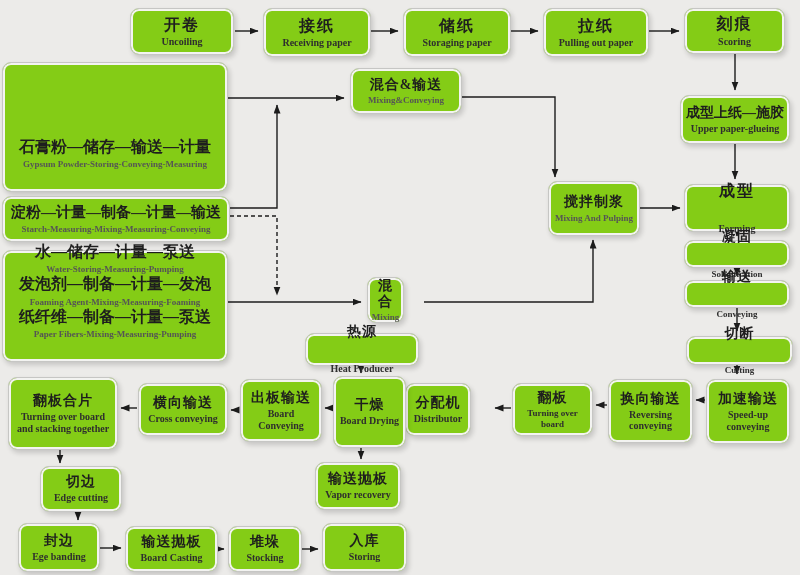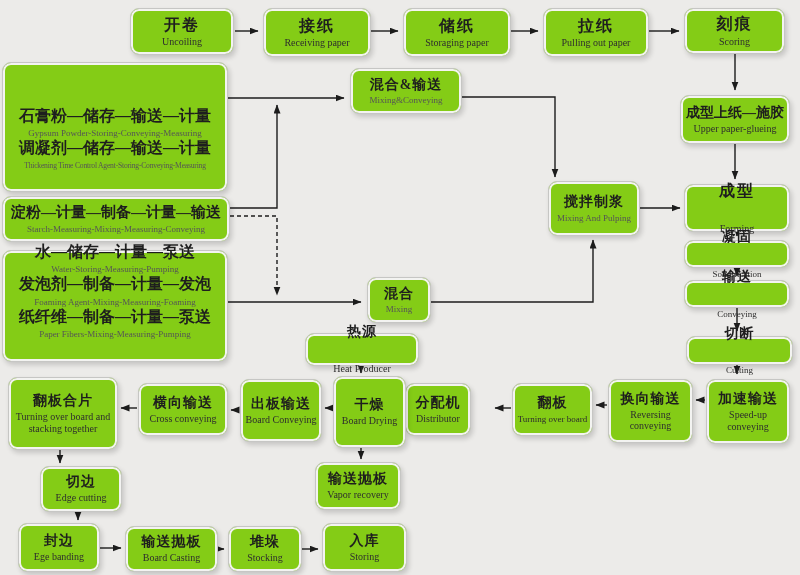--- a/index.html
+++ b/index.html
@@ -16,21 +16,21 @@
     background:#84cc16;
     border:1px solid #c6c6c4;
     border-radius:9px;
     box-shadow:2px 3px 5px rgba(0,0,0,.16), inset 0 0 0 2px #f3f3f1;
     display:flex;flex-direction:column;
     align-items:center;justify-content:center;
     text-align:center;color:#1e1e1e;
     box-sizing:border-box;padding:2px 3px;
   }
   .node .zh{font-size:16px;font-weight:bold;letter-spacing:2px;line-height:1.15;}
-  .node .en{font-size:10px;color:#2e2e2e;line-height:1.12;margin-top:2px;}
+  .node .en{font-size:10px;color:#2e2e2e;line-height:1.12;margin-top:2px;font-weight:bold;}
   .node.h{flex-direction:column;gap:7px;}
   .node.h .en{margin-top:16px;}
   .group{justify-content:flex-end;padding:21px 2px;}
   .grow{display:flex;flex-direction:column;align-items:center;}
   .grow .zh{font-size:16px;font-weight:bold;letter-spacing:1px;line-height:1.1;}
   .grow .en{font-size:9px;color:#555;line-height:1.1;margin-top:5px;white-space:nowrap;}
   .grow .en.tight{font-size:7.6px;letter-spacing:-0.2px;}
   .zh.sm{font-size:14px;letter-spacing:1px;}
 </style>
 </head>
@@ -103,24 +103,20 @@
 <div class="node" style="left:684px;top:8px;width:101px;height:46px">
   <span class="zh">刻痕</span>
   <span class="en">Scoring</span>
 </div>
 
 <div class="node group" style="left:2px;top:62px;width:226px;height:130px">
   <div class="grow">
     <span class="zh" style="letter-spacing:0">石膏粉—储存—输送—计量</span>
     <span class="en">Gypsum Powder-Storing-Conveying-Measuring</span>
   </div>
-  <div class="grow">
-    <span class="zh" style="letter-spacing:0">调凝剂—储存—输送—计量</span>
-    <span class="en tight">Thickening Time Control Agent-Storing-Conveying-Measuring</span>
-  </div>
 </div>
 
 <div class="node" style="left:2px;top:196px;width:228px;height:46px">
   <span class="zh" style="letter-spacing:0;font-size:15px">淀粉—计量—制备—计量—输送</span>
   <span class="en" style="font-size:9px;color:#555">Starch-Measuring-Mixing-Measuring-Conveying</span>
 </div>
 
 <div class="node group" style="left:2px;top:250px;width:226px;height:112px">
   <div class="grow">
     <span class="zh" style="letter-spacing:0">水—储存—计量—泵送</span>
@@ -133,21 +129,21 @@
   <div class="grow">
     <span class="zh" style="letter-spacing:0">纸纤维—制备—计量—泵送</span>
     <span class="en">Paper Fibers-Mixing-Measuring-Pumping</span>
   </div>
 </div>
 
 <div class="node" style="left:350px;top:68px;width:112px;height:46px">
   <span class="zh sm">混合&amp;输送</span>
   <span class="en" style="font-size:9px;color:#555">Mixing&amp;Conveying</span>
 </div>
-<div class="node" style="left:367px;top:277px;width:64px;height:46px">
+<div class="node" style="left:367px;top:277px;width:37px;height:46px">
   <span class="zh sm">混合</span>
   <span class="en" style="font-size:9px;color:#555">Mixing</span>
 </div>
 <div class="node" style="left:548px;top:181px;width:92px;height:55px">
   <span class="zh sm">搅拌制浆</span>
   <span class="en" style="font-size:9px;color:#555">Mixing And Pulping</span>
 </div>
 <div class="node h" style="left:305px;top:333px;width:114px;height:33px">
   <span class="zh sm">热源</span>
   <span class="en">Heat Producer</span>

